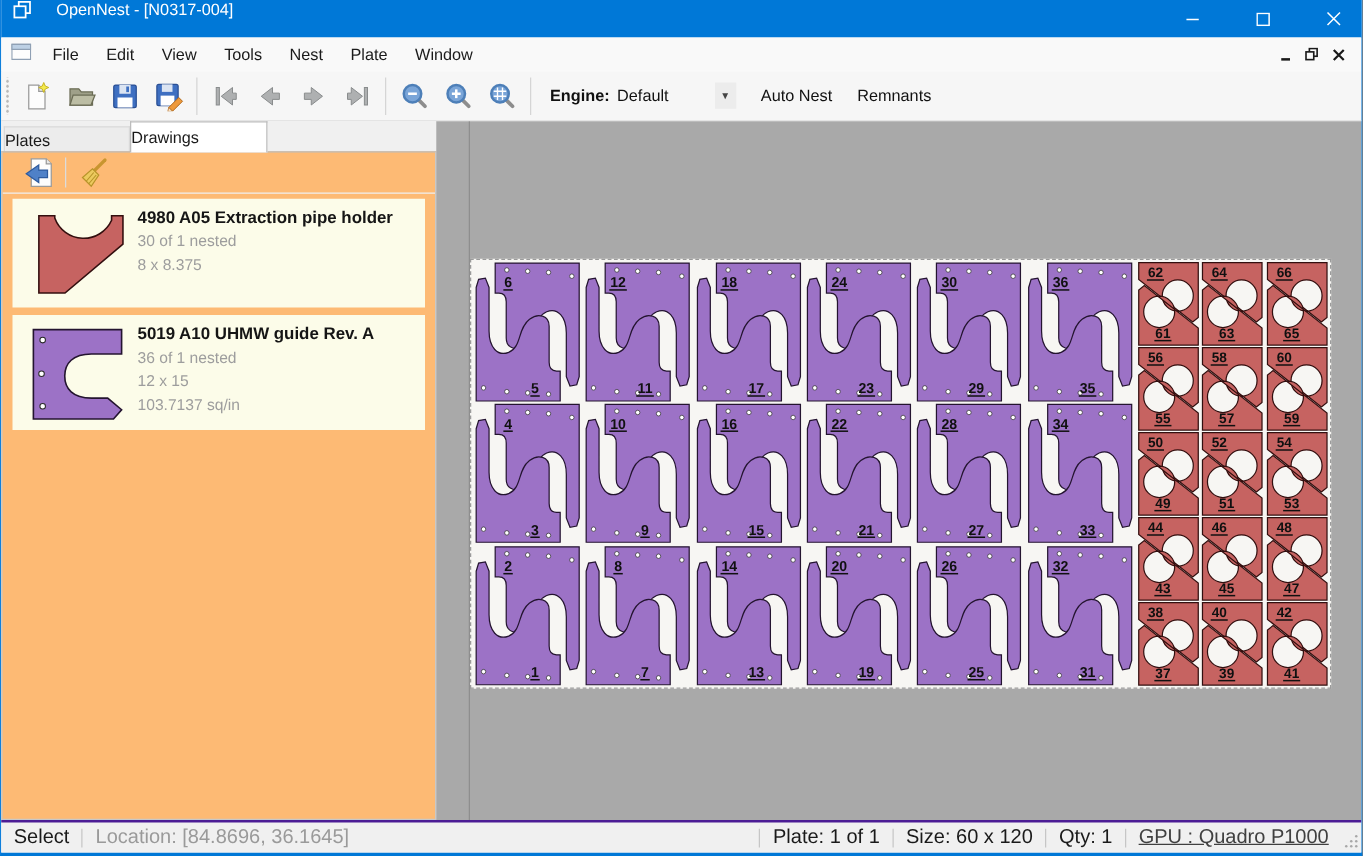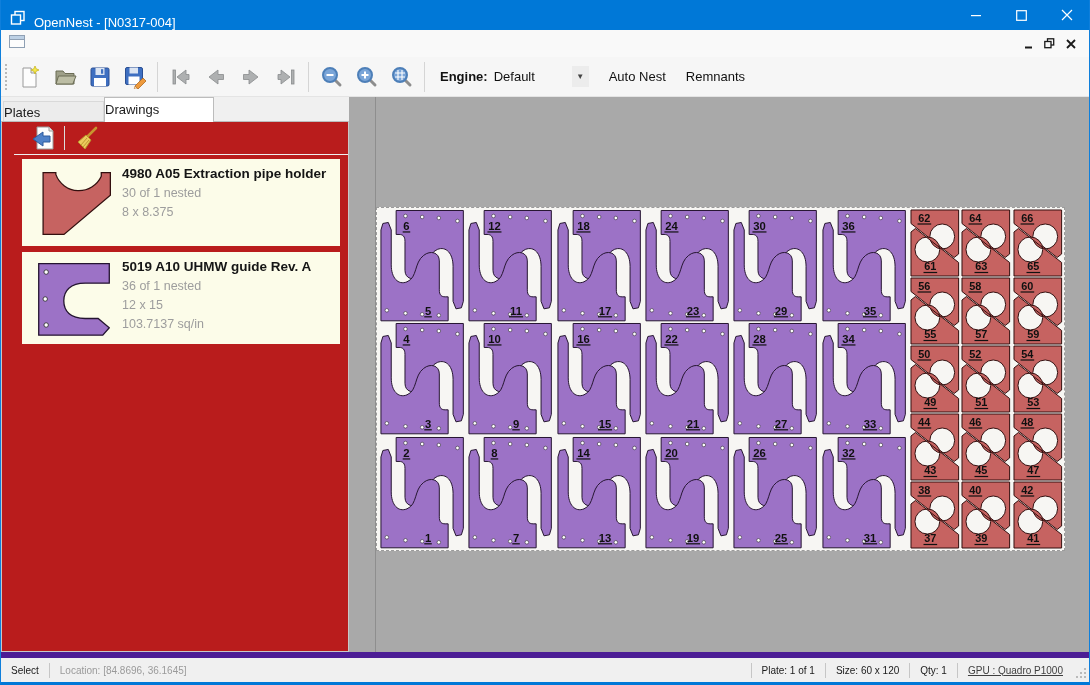--- a/index.html
+++ b/index.html
@@ -1,20 +1,20 @@
 <!DOCTYPE html>
 <html><head>
 <meta charset="utf-8">
 <style>
   html,body{margin:0;padding:0;background:#000;}
   body{width:1090px;height:685px;overflow:hidden;font-family:"Liberation Sans",sans-serif;-webkit-font-smoothing:antialiased;}
   .window{width:1090px;height:685px;box-sizing:border-box;border-left:1px solid #0f7fdb;border-right:1px solid #0f7fdb;border-bottom:3px solid #0078d7;background:#fff;display:flex;flex-direction:column;}
 
   
-  .titlebar{height:30px;background:#0078d7;display:flex;align-items:flex-end;flex:0 0 30px;}
+  .titlebar{height:30px;background:#0078d7;display:flex;align-items:flex-start;flex:0 0 30px;gap:11px;}
   .app-icon{margin:0 8px 0 9px;}
   .title-text{color:#fff;font-size:13px;}
   .tb-spacer{flex:1;}
   .tb-btn{width:45px;height:30px;display:flex;align-items:center;justify-content:center;}
   .tb-btn svg{display:block;}
 
   
   .menubar{height:27px;background:#f9f9f9;display:flex;align-items:center;flex:0 0 27px;}
   .mdi-doc{margin:0 6px 0 8px;}
   .menu-item{font-size:13px;color:#1a1a1a;padding:5px 11px;cursor:default;}
@@ -31,39 +31,39 @@
   .combo-arrow{width:17px;height:21px;background:#ececec;display:flex;align-items:center;justify-content:center;font-size:8px;color:#444;margin-right:8px;}
   .txt-btn{font-size:13px;color:#111;padding:6px 8px;margin-left:4px;}
 
   
   .main{display:flex;flex:1;min-height:0;}
   .left-panel{width:348px;flex:0 0 348px;background:#f0f0f0;display:flex;flex-direction:column;}
   .tabstrip{height:25px;display:flex;align-items:flex-end;padding-left:2px;background:#f0f0f0;}
   .tab{font-size:13px;color:#1a1a1a;box-sizing:border-box;}
   .tab.inactive{width:101px;height:21px;line-height:21px;background:#ececec;border:1px solid #d9d9d9;border-bottom:none;}
   .tab.active{width:110px;height:25px;line-height:24px;background:#fff;border:1px solid #bcbcbc;border-bottom:none;position:relative;z-index:2;}
-  .panel-body{flex:1;background:#b91c1c;border:1px solid #c8c8c8;border-top:1px solid #bcbcbc;margin-top:-1px;overflow:hidden;position:relative;padding-left:12px;}
+  .panel-body{flex:1;background:#fdba74;border:1px solid #c8c8c8;border-top:1px solid #bcbcbc;margin-top:-1px;overflow:hidden;position:relative;}
   .panel-toolbar{height:32px;display:flex;align-items:center;padding-left:12px;border-bottom:1px solid #f0f0f0;}
   .ptbtn{width:32px;height:28px;display:flex;align-items:center;justify-content:center;}
   .psep{width:1px;height:24px;background:#dcdcdc;margin:0 6px;}
   .drawing-list{padding:4px 6px;}
   .draw-item{display:flex;background:#fcfce9;margin:0 2px 6px 2px;padding:6px 4px;min-height:72px;}
   .thumb{width:96px;flex:0 0 96px;display:flex;align-items:flex-start;justify-content:center;padding-top:2px;}
   .dtext{flex:1;padding-top:1px;}
   .dtitle{font-size:13.5px;font-weight:bold;color:#151515;margin-bottom:3px;}
   .dinfo{font-size:12.5px;color:#9d9d9d;line-height:19px;}
 
   
   .canvas{flex:1;background:#a9a9a9;position:relative;overflow:hidden;}
   .vline{position:absolute;left:26px;top:0;bottom:0;width:1px;background:#8e8e8e;}
   .plate{position:absolute;left:27px;top:110px;width:687px;height:342px;background:#f7f6f3;border:1px dashed #9b9b9b;box-sizing:content-box;}
   .cell{position:absolute;overflow:visible;}
 
   
-  .statusbar{height:24px;flex:0 0 24px;background:#f0f0f0;border-top:6px solid #4c1d95;display:flex;align-items:center;font-size:10px;color:#1a1a1a;}
+  .statusbar{height:24px;flex:0 0 24px;background:#f0f0f0;border-top:2px solid #4c1d95;display:flex;align-items:center;font-size:16px;color:#1a1a1a;}
   .sb-cell{padding:0 10px;white-space:nowrap;}
   .sb-sep{width:1px;height:15px;background:#c6c6c6;}
   .sb-gray{color:#9a9a9a;}
   .sb-spacer{flex:1;}
   .sb-grip{width:14px;height:18px;margin-left:2px;display:flex;align-items:flex-end;}
 </style>
 </head>
 <body>
 
 <div class="window">
@@ -94,20 +94,29 @@
       </span>
   </div>
 
   <div class="menubar">
     <span class="mdi-doc">
       <svg width="16" height="15">
           <rect x="0.5" y="1.5" width="15" height="12" fill="#fdfdfd" stroke="#8fa0b4"></rect>
           <rect x="0.5" y="1.5" width="15" height="4" fill="#bdd0e4" stroke="#8fa0b4"></rect>
         </svg>
     </span>
+    <nav style="display:flex">
+        <span class="menu-item">File</span>
+        <span class="menu-item">Edit</span>
+        <span class="menu-item">View</span>
+        <span class="menu-item">Tools</span>
+        <span class="menu-item">Nest</span>
+        <span class="menu-item">Plate</span>
+        <span class="menu-item">Window</span>
+      </nav>
     <span class="mdi-ctrls">
       <span class="mdi-btn">
           <svg width="10" height="10">
             <rect x="1" y="7.5" width="7" height="2" fill="#1a1a1a"></rect>
           </svg>
         </span>
       <span class="mdi-btn">
           <svg width="11" height="11">
             <rect x="3.5" y="0.8" width="6.2" height="6.2" fill="#f9f9f9" stroke="#1a1a1a" stroke-width="1.3"></rect>
             <rect x="0.8" y="3.5" width="6.2" height="6.2" fill="#f9f9f9" stroke="#1a1a1a" stroke-width="1.3"></rect>

